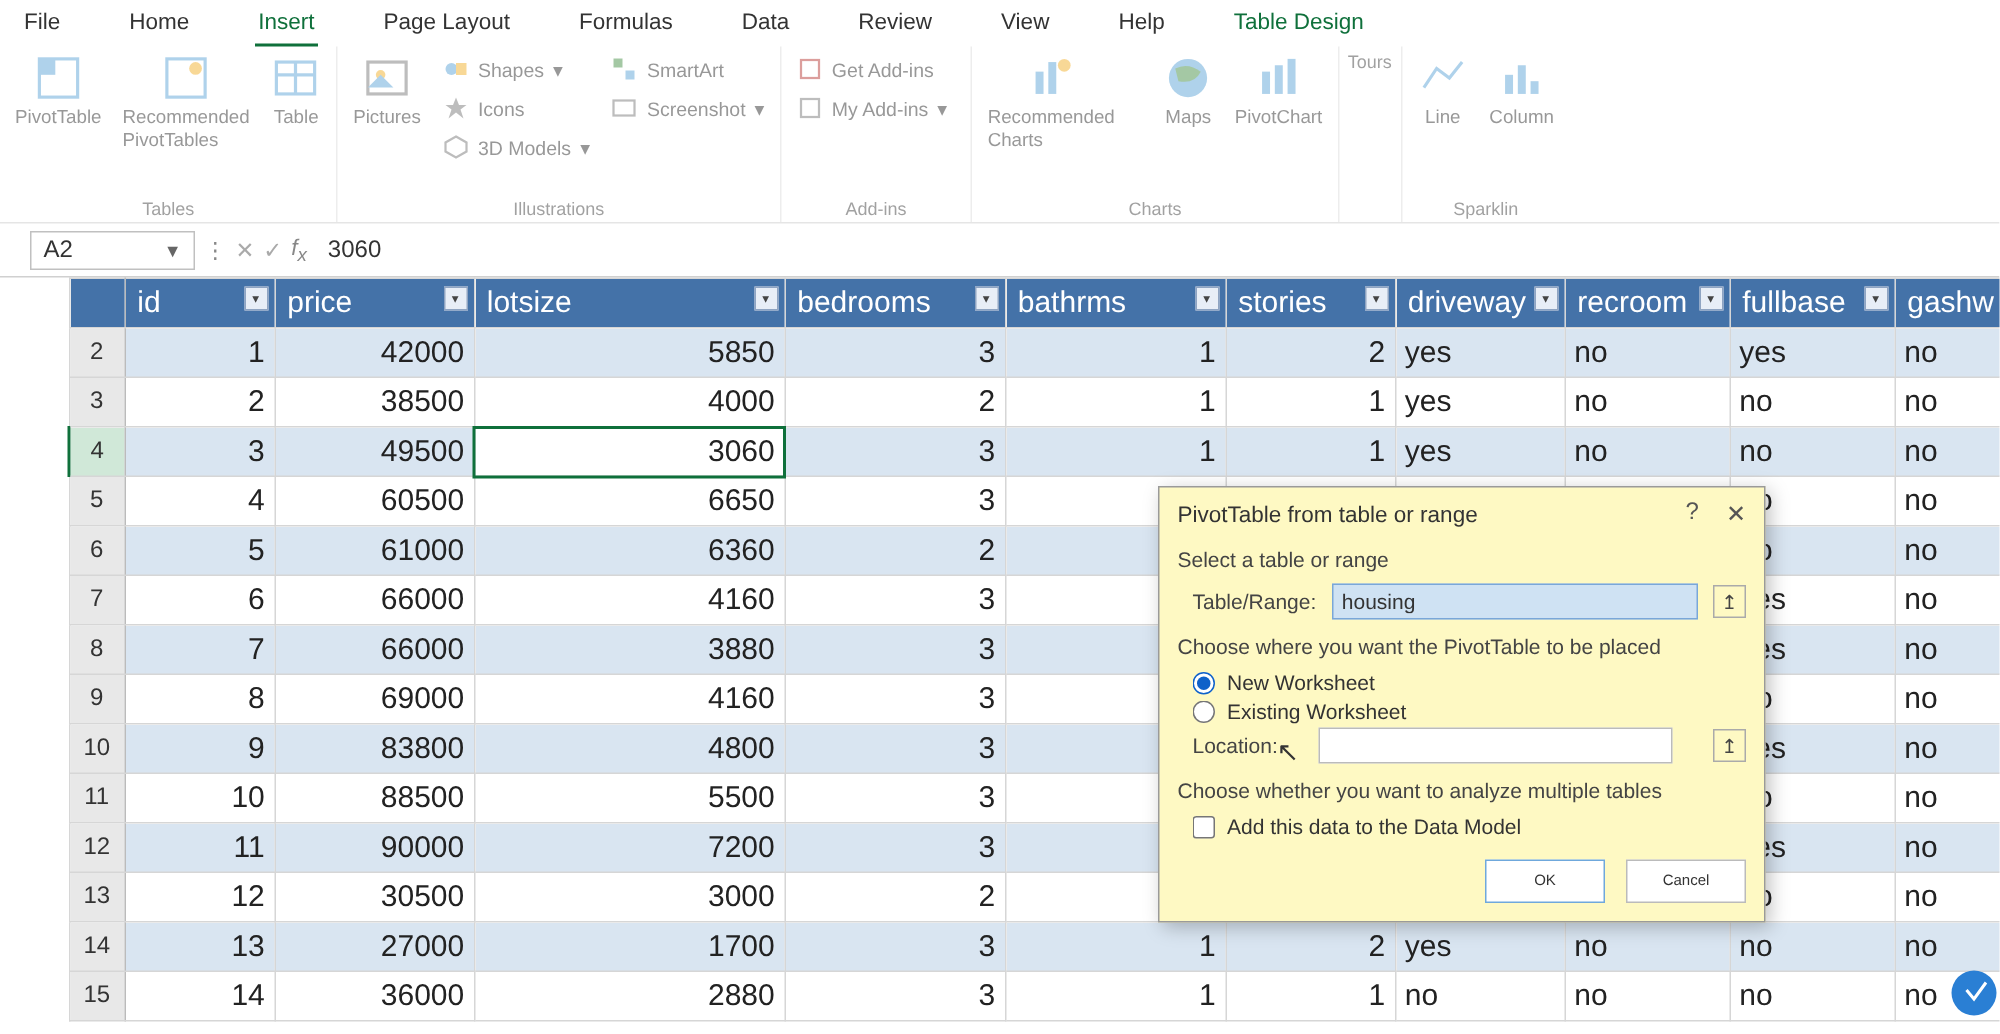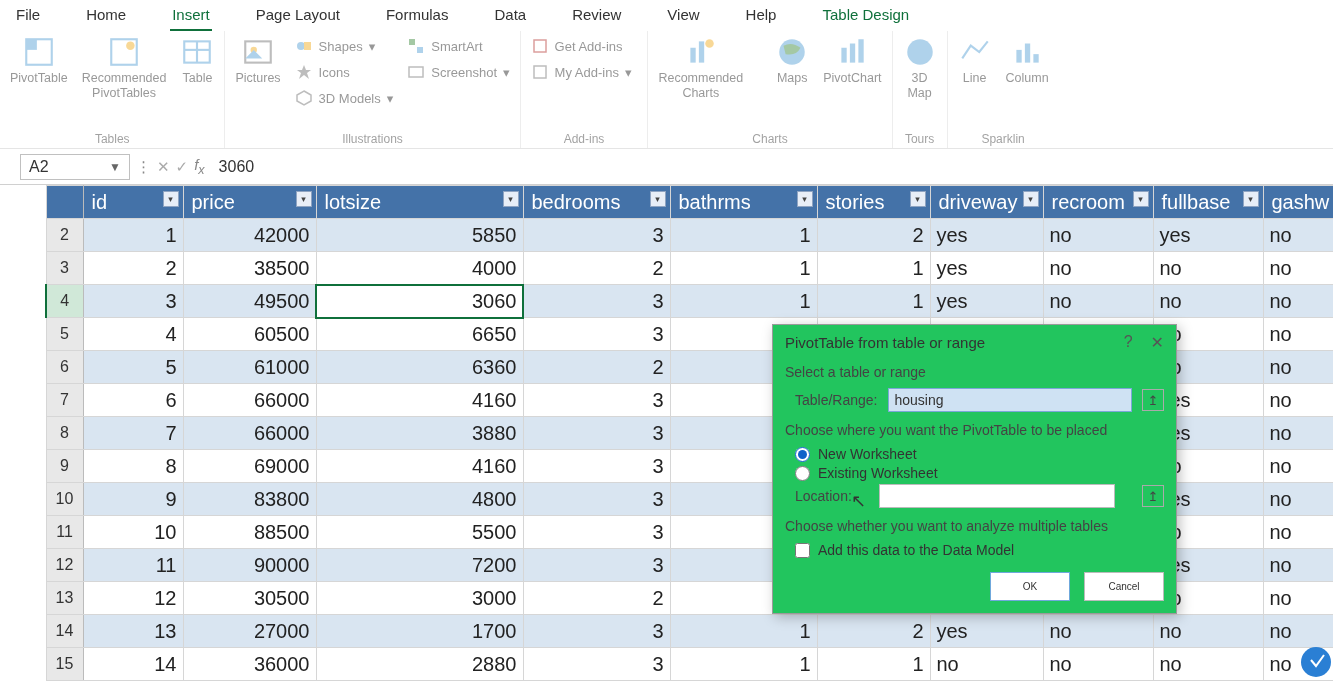--- a/index.html
+++ b/index.html
@@ -9,21 +9,21 @@
   .menubar { display: flex; gap: 42px; padding: 3px 14px 0; font-size: 15px; }
   .menubar .tab { padding: 3px 2px 6px; cursor: pointer; }
   .menubar .tab.active { color: #0f703b; border-bottom: 2px solid #0f703b; font-weight: 500; }
   .menubar .tab.context { color: #0f703b; }
   
   
   .ribbon { display: flex; border-bottom: 1px solid #d0d0d0; height: 118px; opacity: 0.55; }
   .ribbon-group { display: flex; flex-direction: column; align-items: center; border-right: 1px solid #e0e0e0; padding: 2px 6px 0; }
   .ribbon-group-content { flex: 1; display: flex; align-items: flex-start; gap: 6px; padding-top: 2px; }
   .ribbon-group-label { font-size: 12px; color: #555; padding: 1px 0 2px; }
-  .rbtn { display: flex; flex-direction: column; align-items: center; font-size: 12.5px; color: #444; padding: 0 4px; text-align: center; line-height: 1.2; cursor: default; }
+  .rbtn { display: flex; flex-direction: column; align-items: center; font-size: 12.5px; color: #444; padding: 0 4px; line-height: 1.2; cursor: default; }
   .ricon { width: 34px; height: 34px; margin-bottom: 2px; }
   .rsmall { display: flex; align-items: center; gap: 6px; font-size: 13px; color: #444; padding: 2px 4px; }
   .rsmall .sicon { width: 18px; height: 18px; }
   .stack { display: flex; flex-direction: column; gap: 4px; }
   
   
   .formula-bar { display: flex; align-items: center; height: 36px; border-bottom: 1px solid #d0d0d0; font-size: 16px; padding-left: 16px; }
   .namebox { width: 110px; border: 1px solid #c0c0c0; margin: 2px 0 2px 4px; padding: 3px 8px; display: flex; justify-content: space-between; align-items: center; }
   .namebox .dd { color: #666; font-size: 12px; }
   .fb-btns { display: flex; gap: 6px; padding: 0 6px; color: #888; align-items: center; }
@@ -49,21 +49,21 @@
   col.c-lot { width: 207px; }
   col.c-bed { width: 147px; }
   col.c-bath { width: 147px; }
   col.c-sto { width: 113px; }
   col.c-drv { width: 113px; }
   col.c-rec { width: 110px; }
   col.c-full { width: 110px; }
   col.c-gas { width: 120px; }
   
   
-  .dialog { position: absolute; left: 772px; top: 324px; width: 405px; background: #22c55e; border: 1px solid #9a9a9a; box-shadow: 3px 3px 12px rgba(0,0,0,0.25); font-size: 14px; }
+  .dialog { position: absolute; left: 772px; top: 324px; width: 405px; background: #fef9c3; border: 1px solid #9a9a9a; box-shadow: 3px 3px 12px rgba(0,0,0,0.25); font-size: 14px; }
   .dialog-title { display: flex; justify-content: space-between; align-items: center; padding: 8px 12px 6px; }
   .dialog-title .t { font-size: 15px; color: #333; }
   .dialog-title .ctrls { display: flex; gap: 18px; color: #555; font-size: 16px; }
   .dialog-body { padding: 2px 12px 12px; }
   .dlg-label { color: #444; margin: 4px 0 8px; }
   .fieldrow { display: flex; align-items: center; gap: 10px; margin: 2px 0 10px 10px; }
   .fieldrow label { color: #444; }
   .fieldrow input[type=text] { flex: 1; border: 1px solid #7aa7d8; background: #cfe2f3; padding: 3px 6px; font-size: 14px; color: #333; }
   .fieldrow input.plain { background: #fff; border: 1px solid #bbb; }
   .pickbtn { width: 22px; height: 22px; border: 1px solid #aaa; display: flex; align-items: center; justify-content: center; font-size: 13px; color: #444; }
@@ -259,29 +259,20 @@
             <rect x="6" y="12" width="5" height="14" fill="#6faedb"></rect>
             <rect x="14" y="8" width="5" height="18" fill="#6faedb"></rect>
             <rect x="22" y="4" width="5" height="22" fill="#6faedb"></rect>
           </svg>
           <span>PivotChart</span>
         </div>
     </div>
     <div class="ribbon-group-label">Charts</div>
   </div>
   <div class="ribbon-group">
-    <div class="ribbon-group-content">
-      <div class="rbtn">
-          <svg class="ricon" viewBox="0 0 32 32">
-            <circle cx="16" cy="16" r="12" fill="#6faedb"></circle>
-          </svg>
-          <span style="white-space:pre-line">3D
-Map</span>
-        </div>
-    </div>
     <div class="ribbon-group-label">Tours</div>
   </div>
   <div class="ribbon-group" style="border-right:none">
     <div class="ribbon-group-content">
       <div class="rbtn">
           <svg class="ricon" viewBox="0 0 32 32">
             <path d="M4 22 L12 10 L20 16 L28 6" fill="none" stroke="#6faedb" stroke-width="2"></path>
           </svg>
           <span>Line</span>
         </div>

